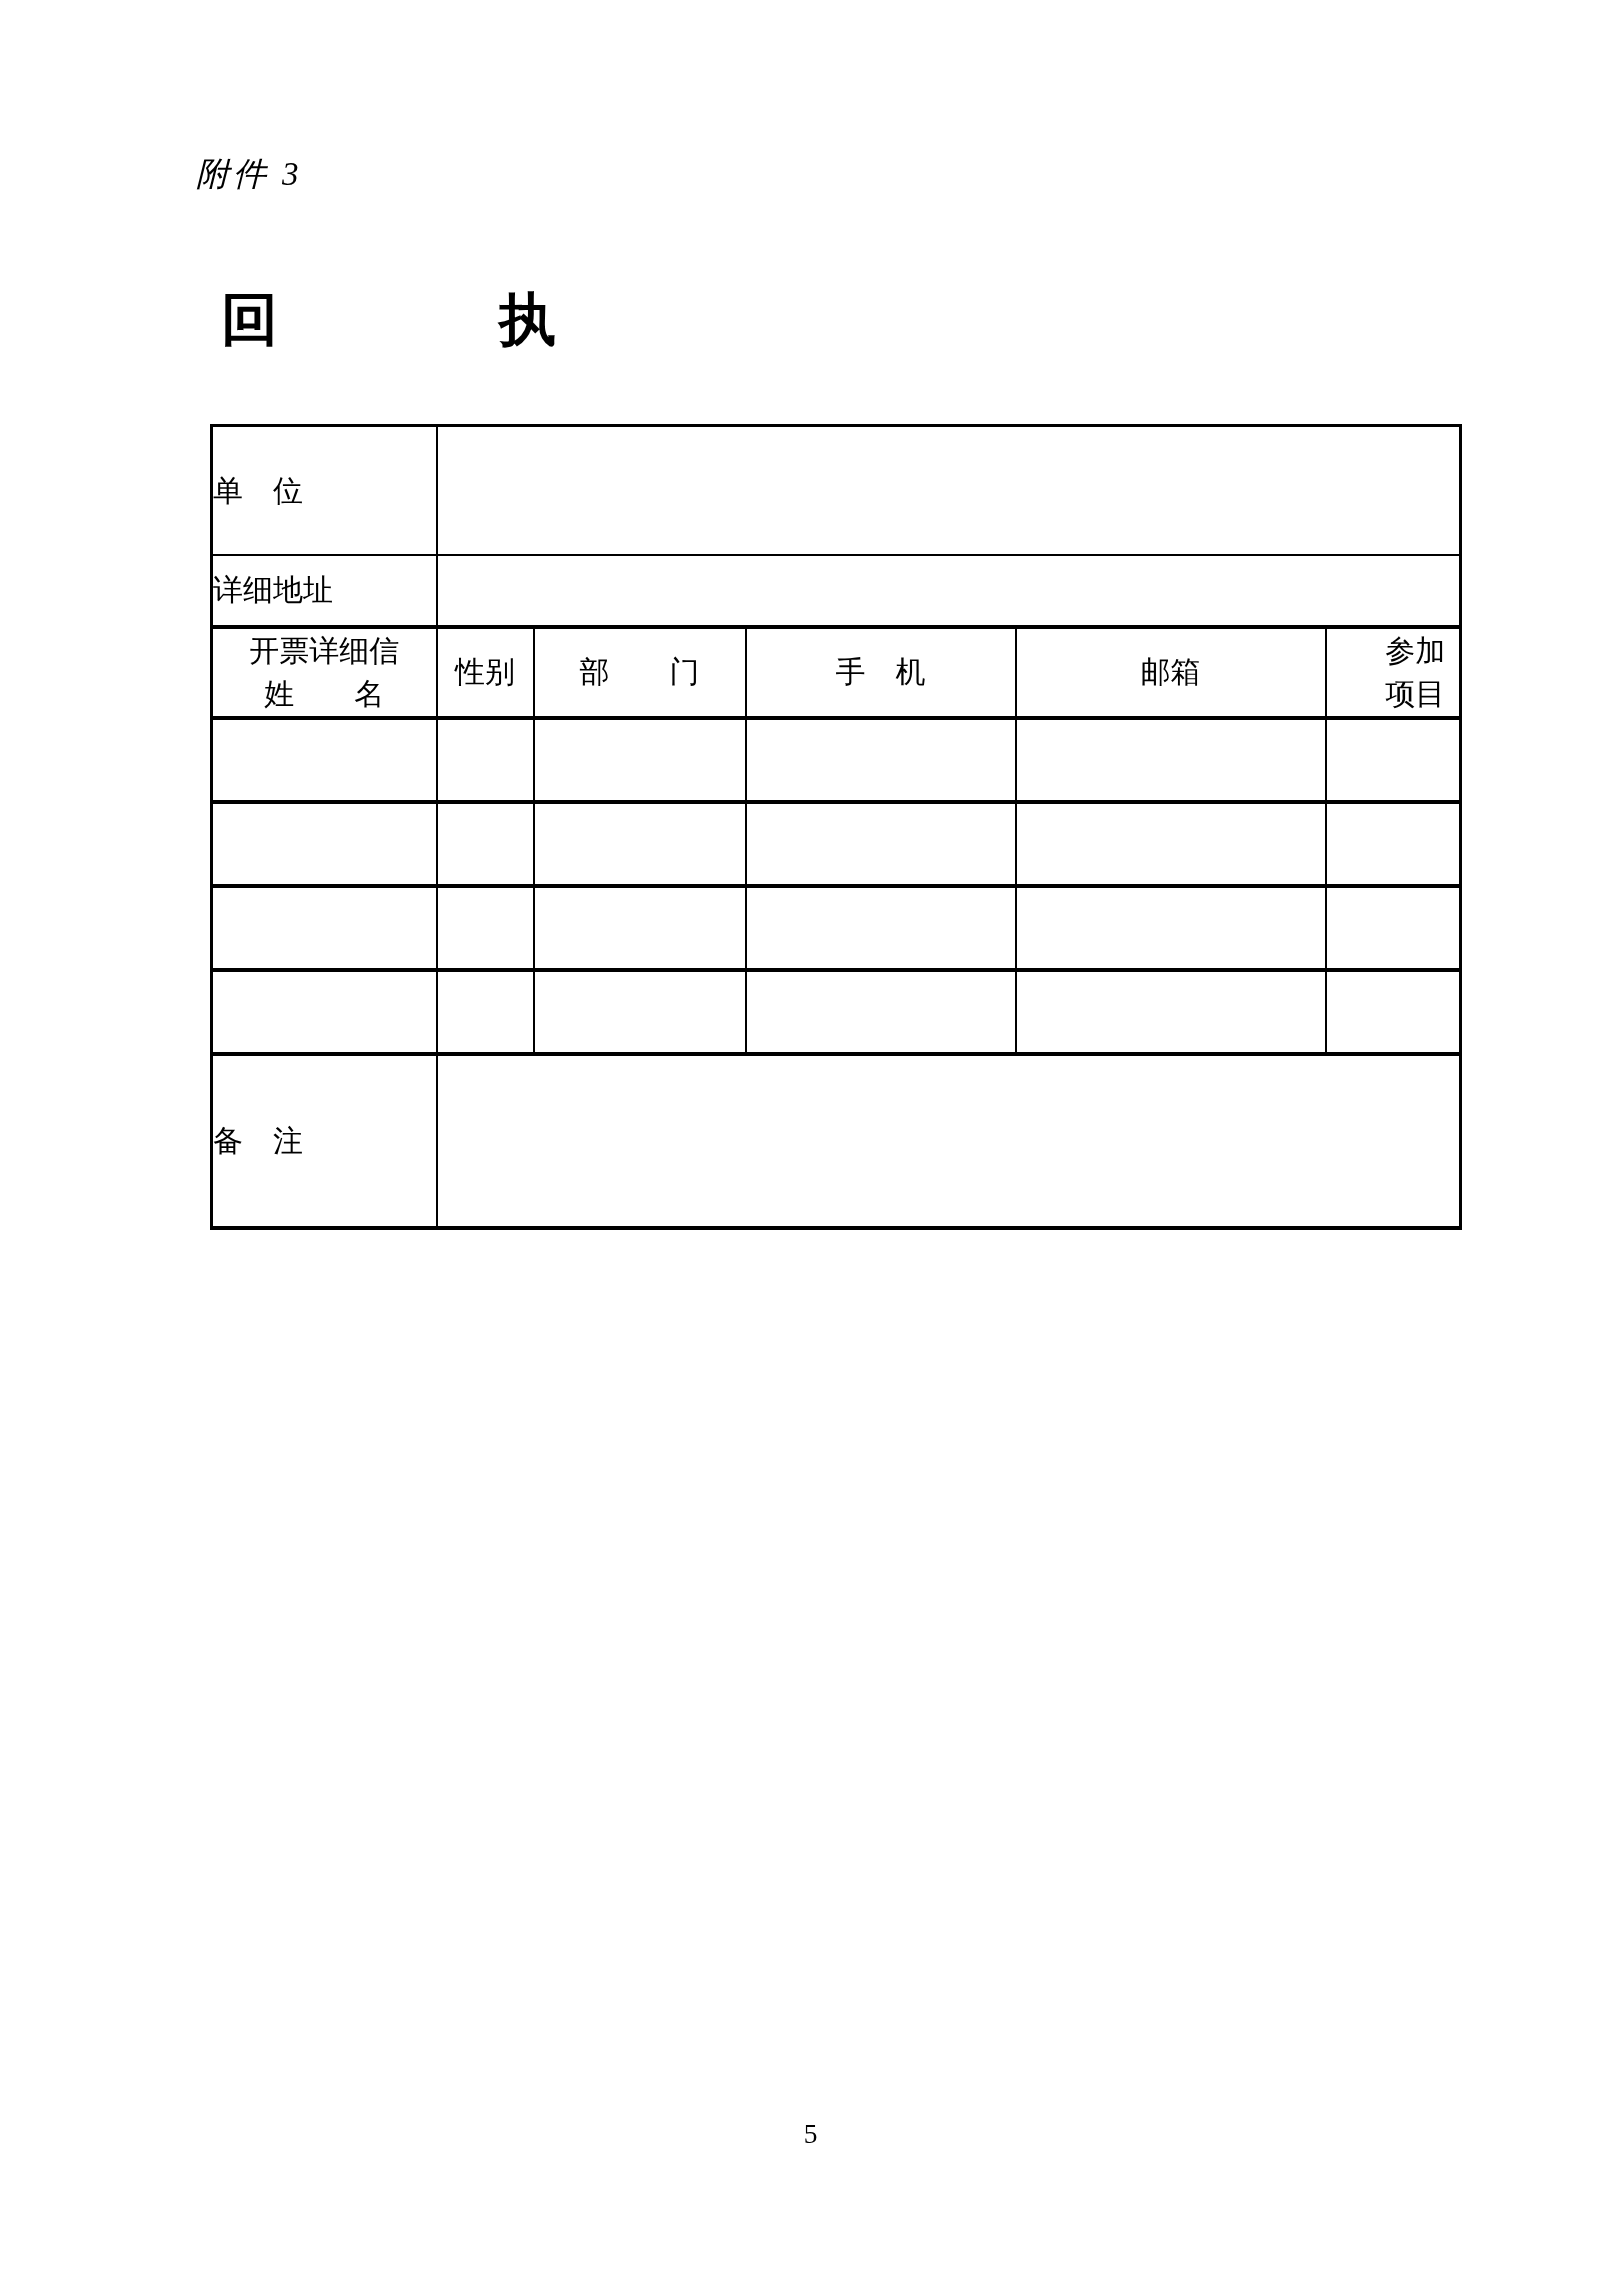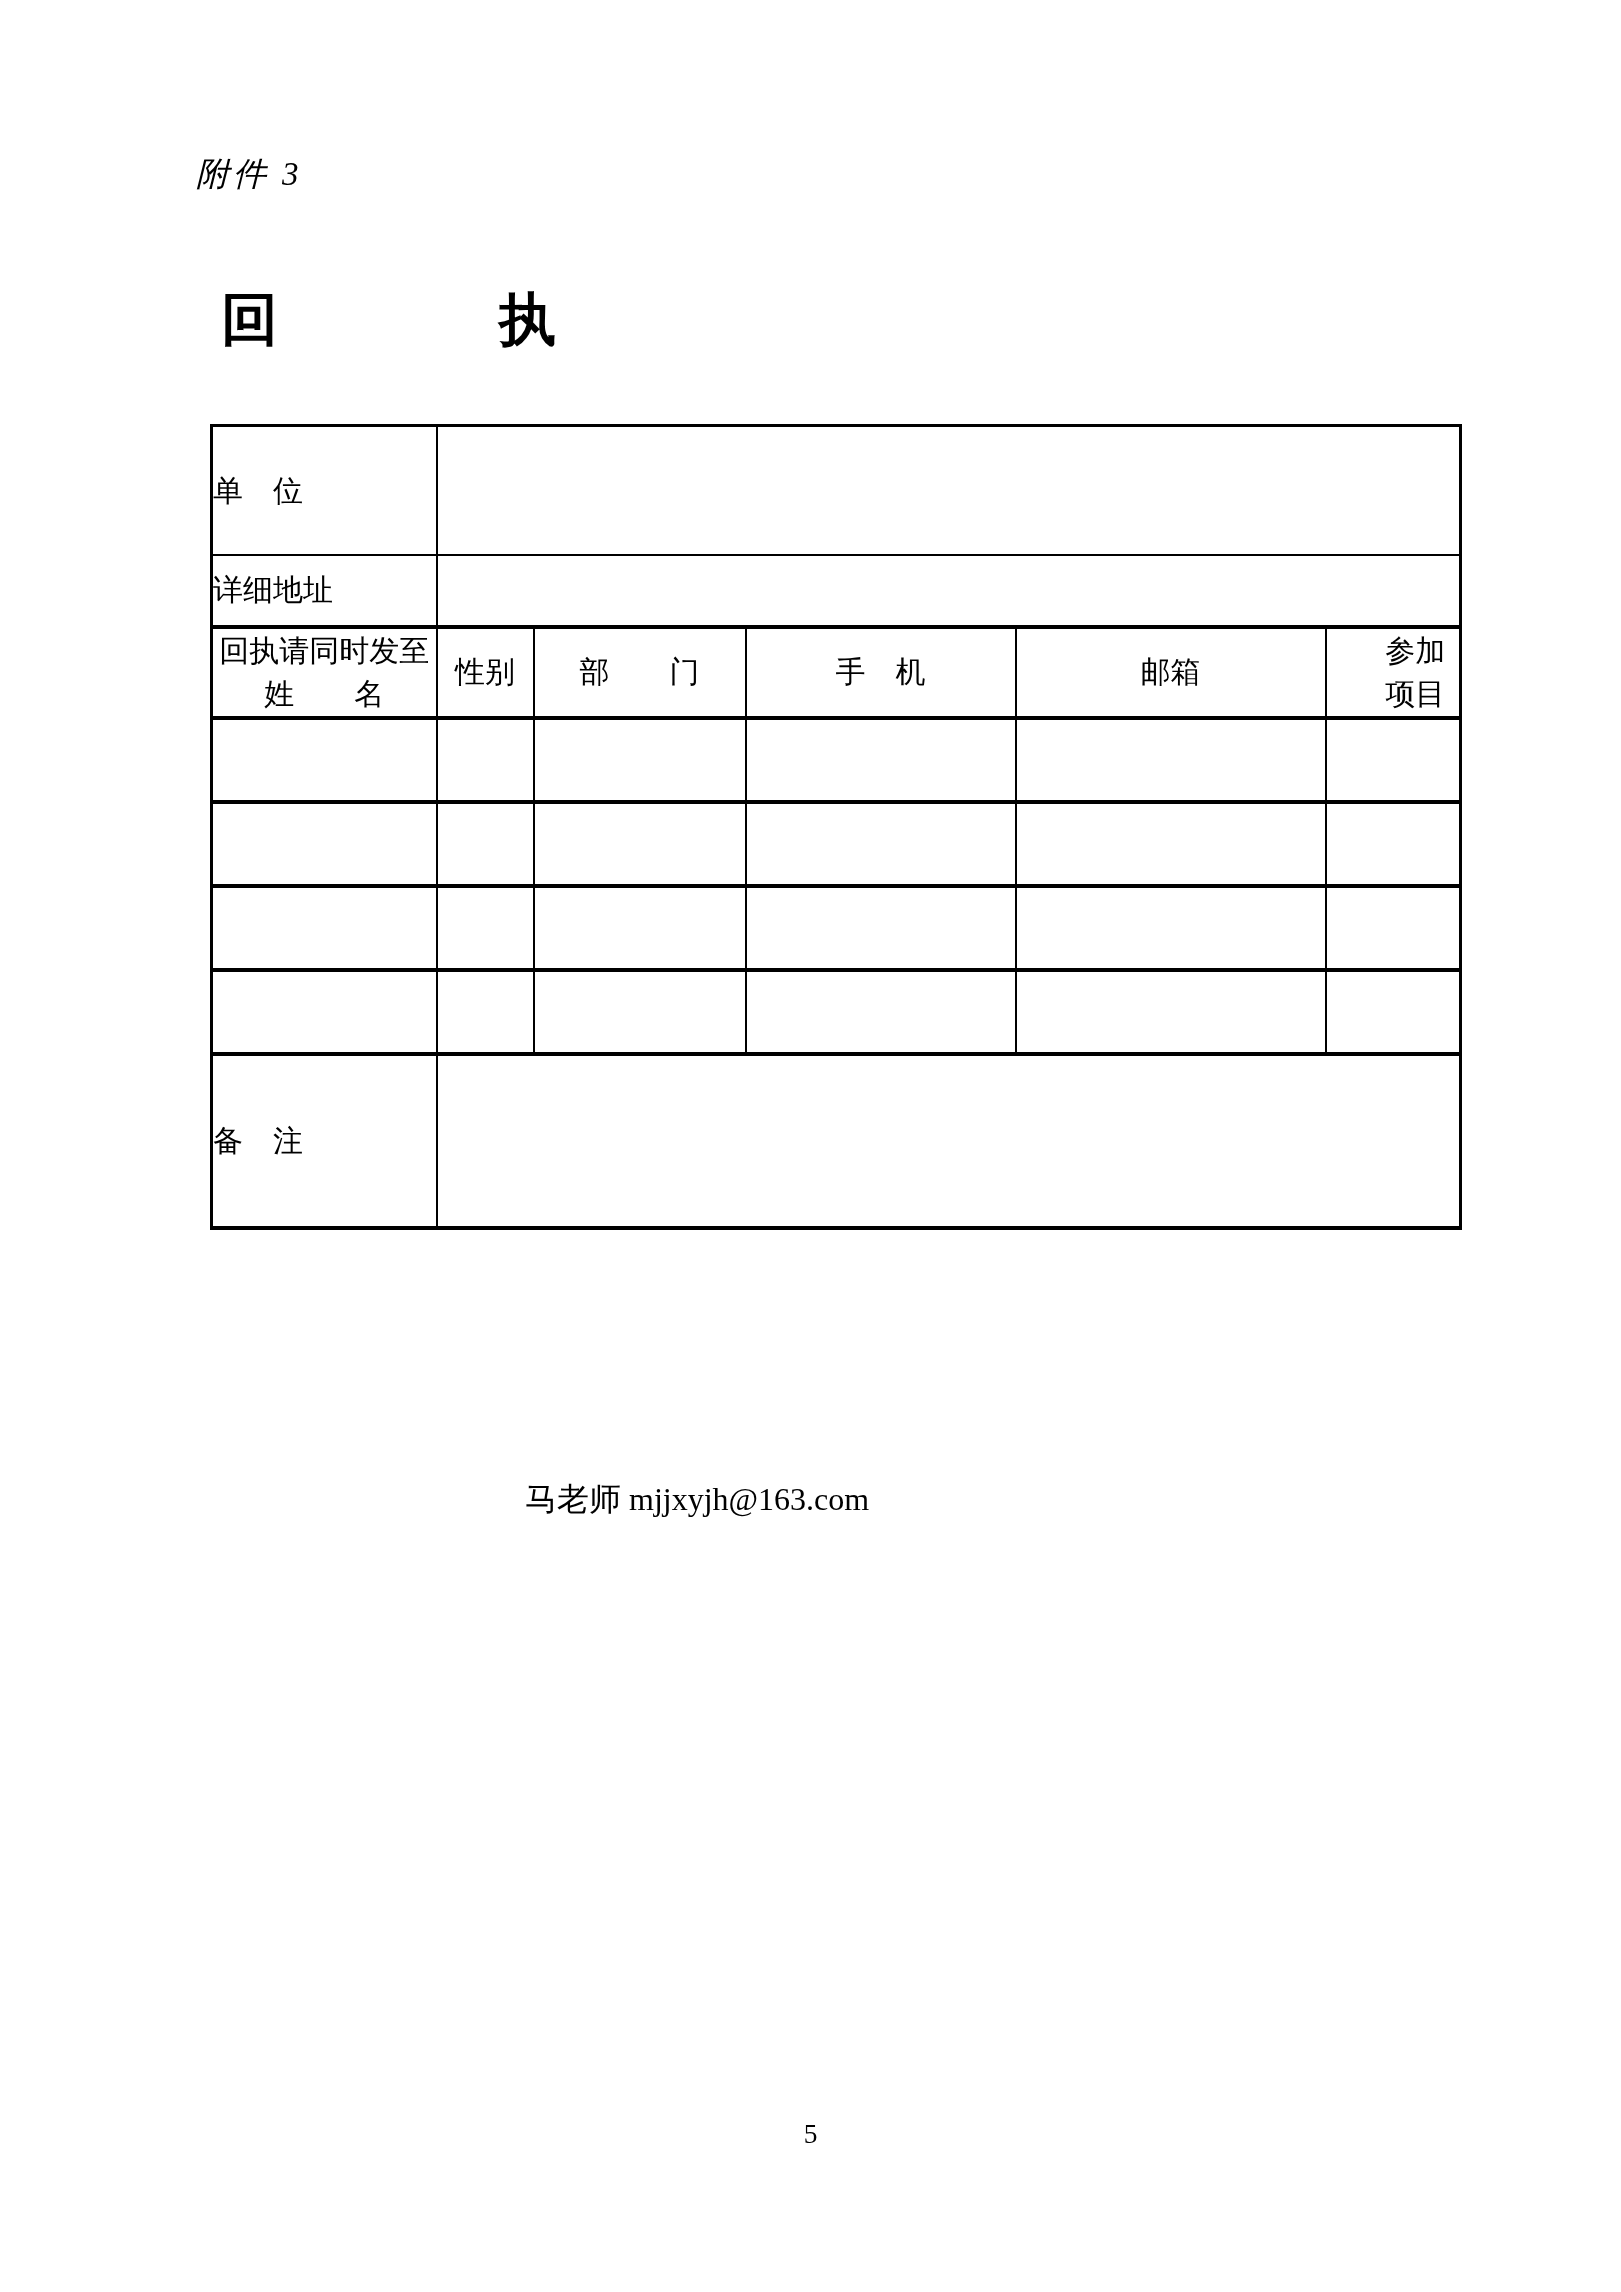--- a/index.html
+++ b/index.html
@@ -98,21 +98,21 @@
       <tr class="row-unit">
         <td class="lbl">单　位</td>
         <td colspan="5"></td>
       </tr>
       <tr class="row-address">
         <td class="lbl">详细地址</td>
         <td colspan="5"></td>
       </tr>
       <tr class="row-header thick">
         <td class="head">
-          <div>回执请同时发至</div>
+          <div>开票详细信</div>
           <div>姓　　名</div>
         </td>
         <td class="head">性别</td>
         <td class="head">部　　门</td>
         <td class="head">手　机</td>
         <td class="head">邮箱</td>
         <td class="head">
           <div>参加</div>
           <div>项目</div>
         </td>
@@ -149,18 +149,17 @@
         <td></td>
         <td></td>
       </tr>
         <tr class="remark-row thick">
         <td class="lbl">备　注</td>
         <td colspan="5"></td>
       </tr>
     </tbody>
   </table>
 
-  <div class="footer-line l2">马老师 mjjxyjh@163.com</div>
 
   <div class="page-number">5</div>
 
 </div>
 
 
 </body></html>

